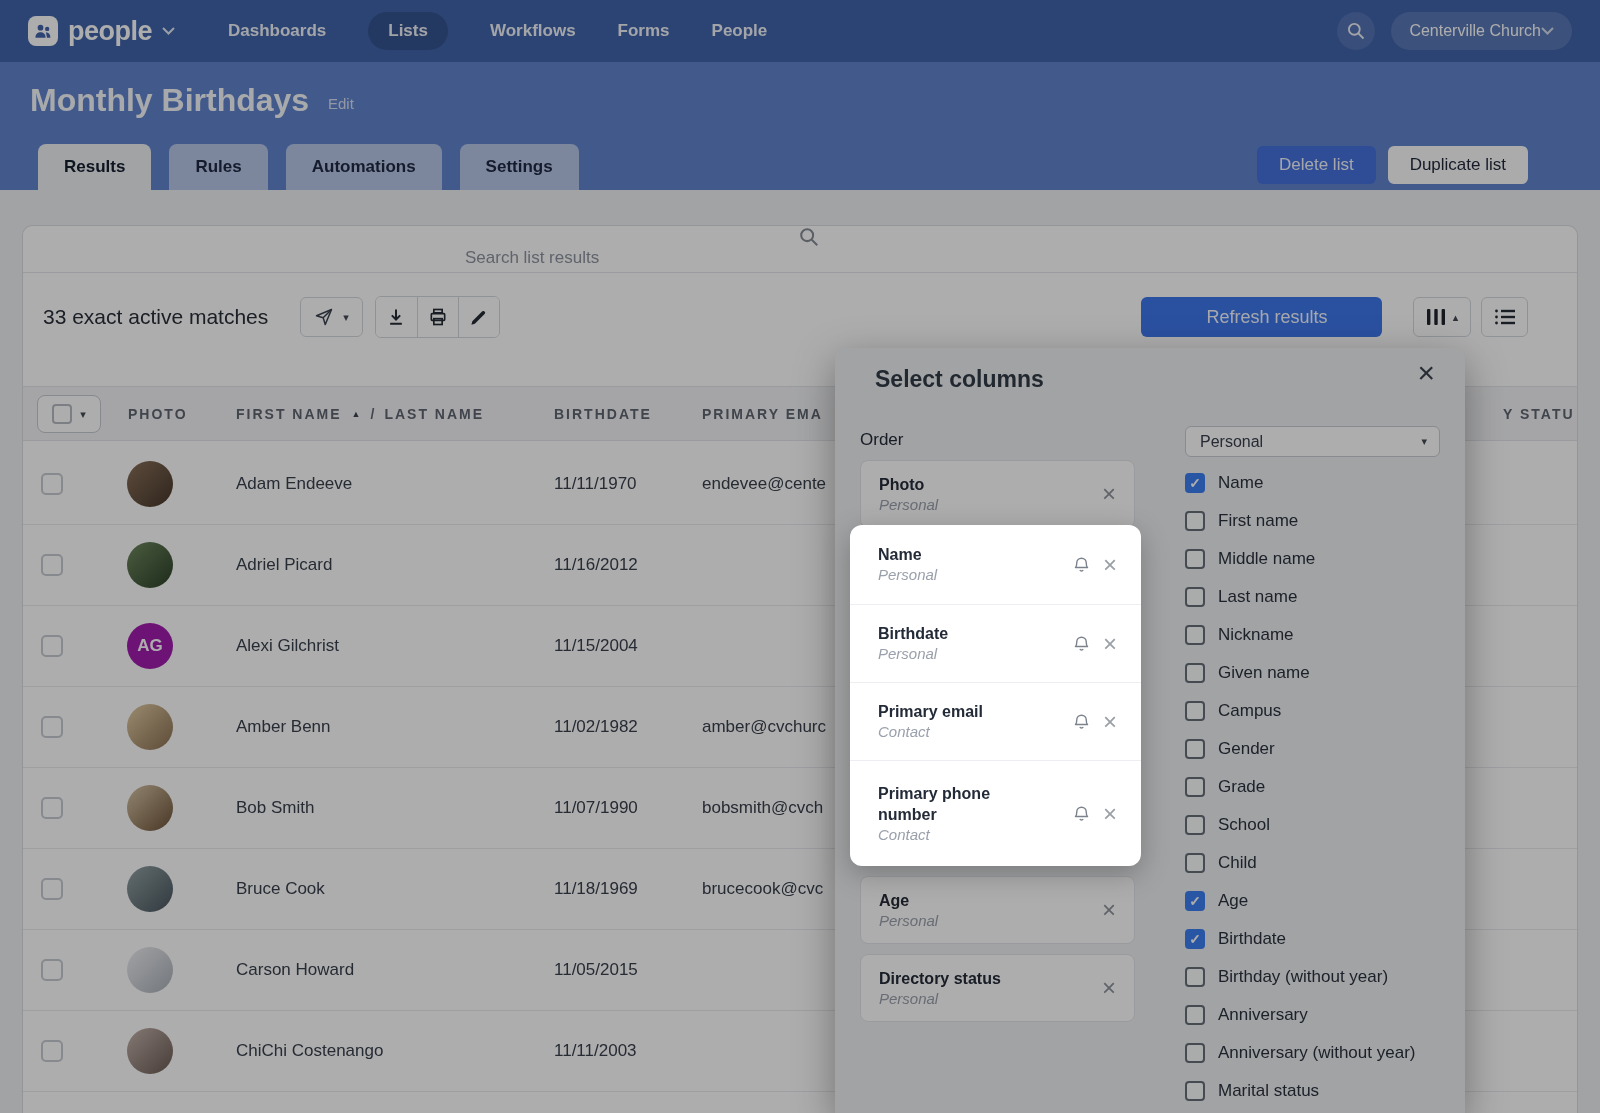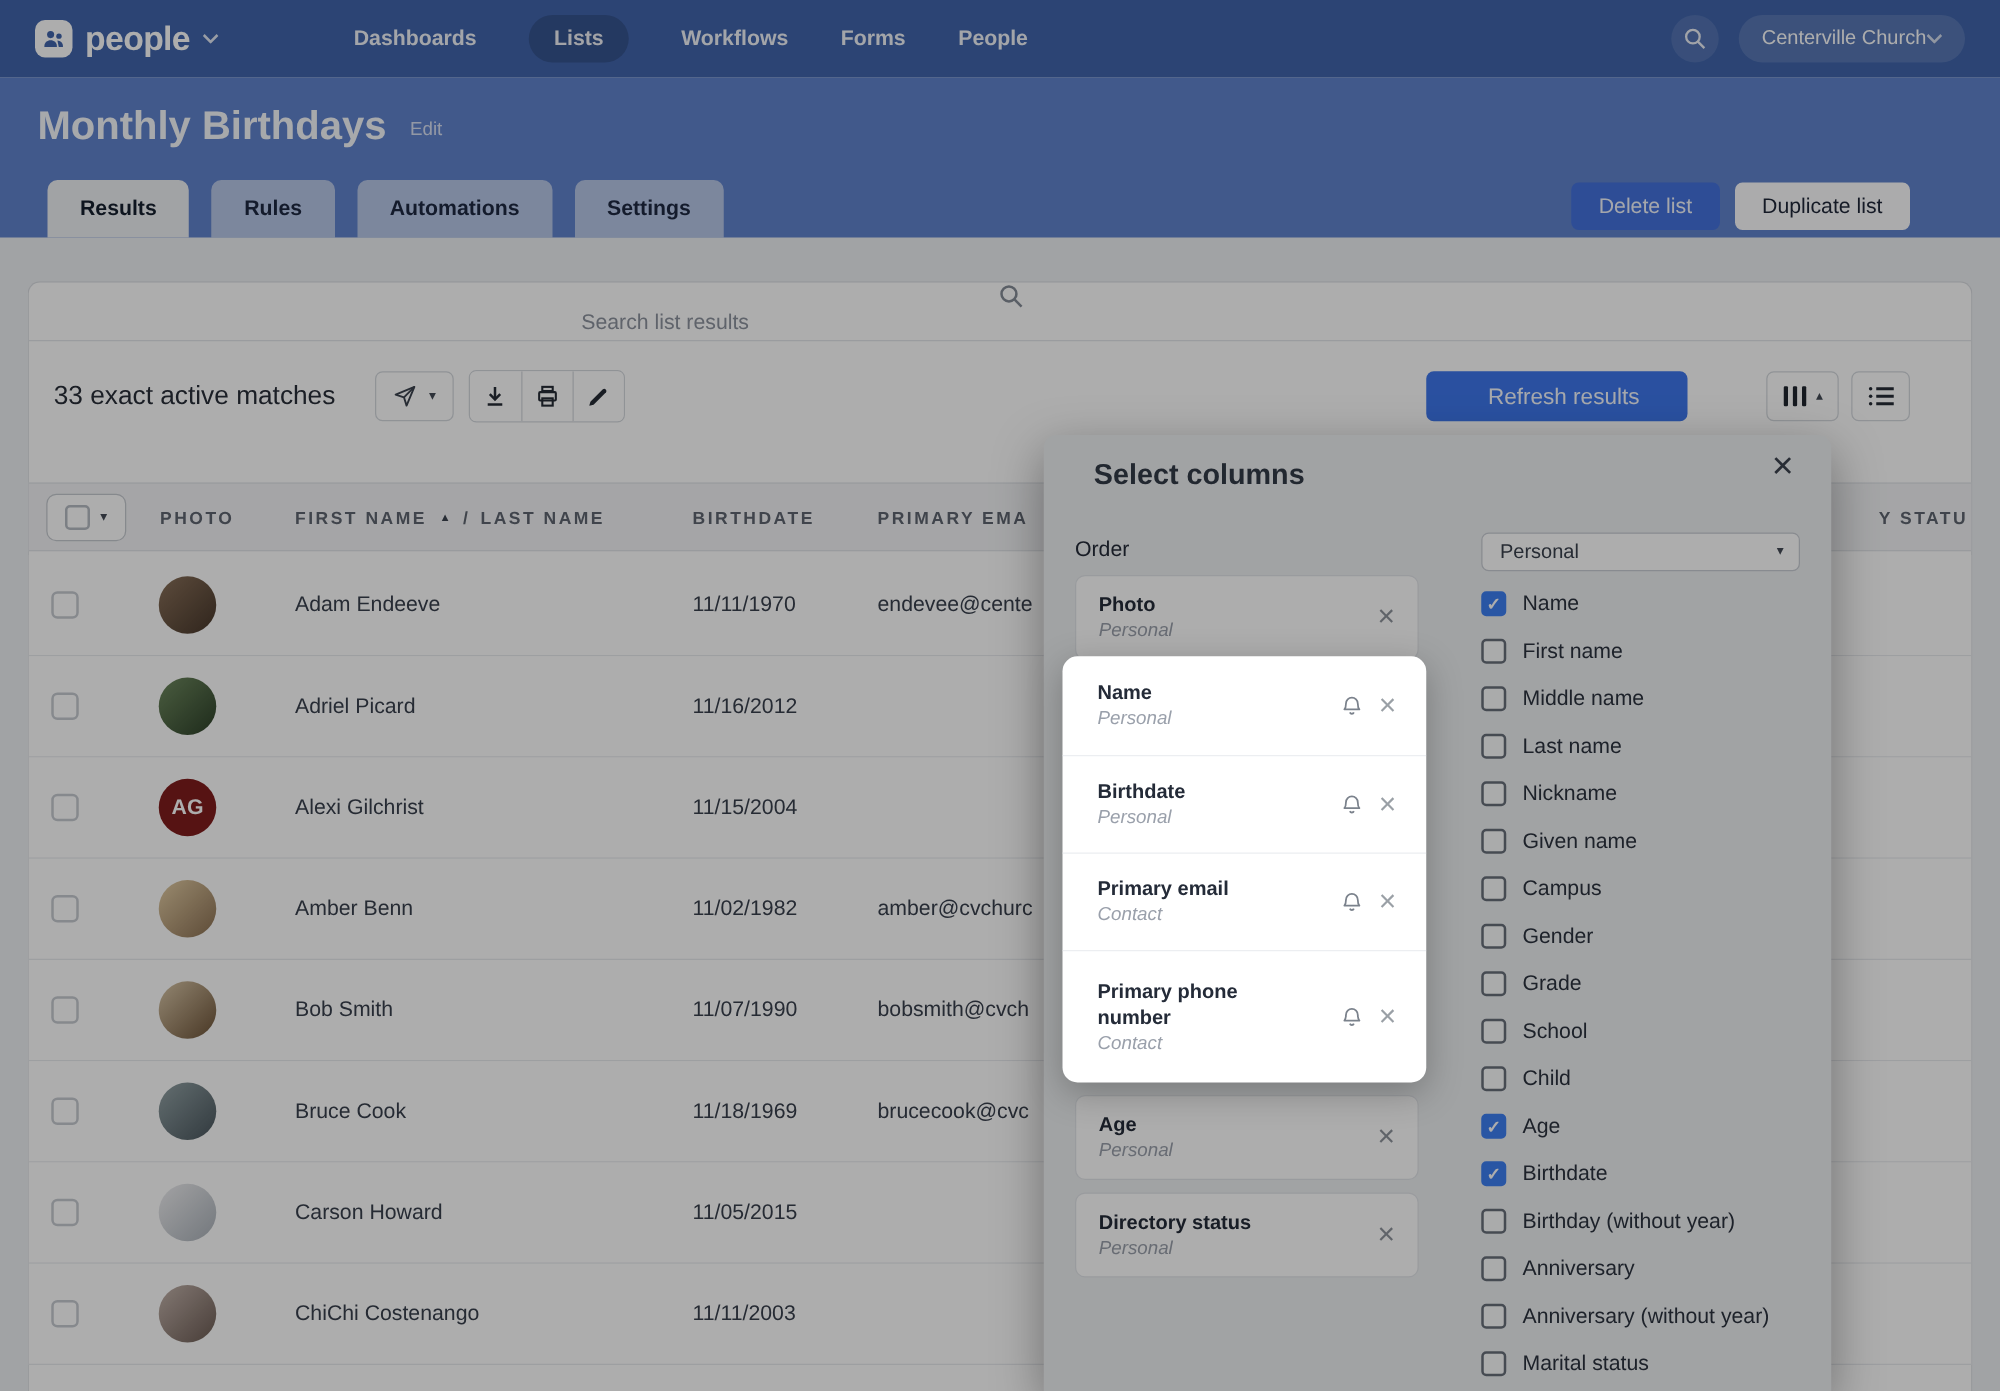--- a/index.html
+++ b/index.html
@@ -6,21 +6,21 @@
   html,body { width:1600px; height:1113px; overflow:hidden; }
   body { font-family:"Liberation Sans", sans-serif; background:#eef0f3; position:relative; }
 
   
   .topnav { position:absolute; top:0; left:0; right:0; height:62px; background:#4165ac;
             display:flex; align-items:center; z-index:1; }
   .logo { display:flex; align-items:center; gap:10px; margin-left:28px; }
   .logo-box { width:30px; height:30px; background:#fff; border-radius:8px; display:flex; align-items:center; justify-content:center; }
   .wordmark { color:#fff; font-size:27px; font-weight:bold; letter-spacing:-0.5px; }
   .chev { display:inline-flex; }
-  .nav-links { display:flex; gap:42px; margin-left:108px; align-items:flex-start; }
+  .nav-links { display:flex; gap:42px; margin-left:53px; align-items:flex-start; }
   .nav-link { color:rgba(255,255,255,0.92); font-size:17px; font-weight:600; padding:9px 0; }
   .nav-link.pill { background:rgba(0,0,0,0.17); padding:9px 20px; border-radius:20px; }
   .nav-right { margin-left:auto; margin-right:28px; display:flex; align-items:center; gap:16px; }
   .search-circle { width:38px; height:38px; border-radius:50%; background:rgba(255,255,255,0.10);
                    display:flex; align-items:center; justify-content:center; }
   .org-pill { height:38px; border-radius:19px; background:rgba(255,255,255,0.13); padding:0 18px;
               display:flex; align-items:center; gap:0; color:#fff; font-size:16px; }
 
   
   .list-header { position:absolute; top:62px; left:0; right:0; height:128px; background:#6083cd; z-index:1; }
@@ -43,21 +43,21 @@
                      font-family:"Liberation Sans", sans-serif; background:transparent; }
   .searchbar input::placeholder { color:#8d939e; }
   .toolbar { position:relative; height:88px; display:flex; align-items:center; padding-left:20px; }
   .matches { font-size:21px; color:#292e38; }
   .send-btn { margin-left:32px; height:40px; border:1px solid #d5d9de; border-radius:6px; background:#fff;
               display:flex; align-items:center; gap:9px; padding:0 13px; }
   .btn-group { margin-left:12px; display:flex; border:1px solid #d5d9de; border-radius:6px; overflow:hidden; }
   .icon-btn { width:41px; height:40px; background:#fff; display:flex; align-items:center; justify-content:center;
               border-left:1px solid #d5d9de; }
   .icon-btn:first-child { border-left:none; }
-  .refresh-btn { position:absolute; left:1118px; top:24px; width:209px; height:40px; background:#3e77ec;
+  .refresh-btn { position:absolute; left:1118px; top:24px; width:241px; height:40px; background:#3e77ec;
                  border-radius:6px; color:rgba(255,255,255,0.95); font-size:18px;
                  display:flex; align-items:center; justify-content:center;padding-left:11px; }
   .cols-btn { position:absolute; left:1390px; top:24px; width:58px; height:40px; border:1px solid #d5d9de;
               border-radius:6px; background:#fff; display:flex; align-items:center; justify-content:center; gap:7px; }
   .listview-btn { position:absolute; left:1458px; top:24px; width:47px; height:40px; border:1px solid #d5d9de;
               border-radius:6px; background:#fff; display:flex; align-items:center; justify-content:center; }
   .caret { font-size:11px; color:#444b56; line-height:1; }
 
   
   .thead { position:absolute; top:160px; left:0; right:0; height:55px; background:#f3f4f6;
@@ -69,21 +69,21 @@
   .cb-sm { width:20px; height:20px; border:2px solid #b6bbc3; border-radius:4px; background:#fff; }
   .sort-arrow { font-size:9px; color:#3c434e; margin:0 8px 0 10px; }
   .rows { position:absolute; top:218px; left:0; right:0; }
   .trow { position:relative; height:81px; border-bottom:1px solid #e8eaee; background:#fff; }
   .row-cb { position:absolute; left:18px; top:29px; width:22px; height:22px; border:2px solid #c6cad0;
             border-radius:5px; background:#fff; }
   .avatar { position:absolute; left:104px; top:17px; width:46px; height:46px; border-radius:50%;
             display:flex; align-items:center; justify-content:center; color:#fff; font-size:17px; font-weight:600; }
   .av-0 { background:linear-gradient(135deg,#8a715a,#46362a); }
   .av-1 { background:linear-gradient(135deg,#6f8a5f,#2c3f28); }
-  .av-2 { background:#7f1d1d; }
+  .av-2 { background:#a21caf; }
   .av-3 { background:linear-gradient(135deg,#e3cda4,#8a6f52); }
   .av-4 { background:linear-gradient(135deg,#d9c7a8,#6b5136); }
   .av-5 { background:linear-gradient(135deg,#93a3a6,#49555c); }
   .av-6 { background:linear-gradient(135deg,#f0f0f2,#a9b0b8); }
   .av-7 { background:linear-gradient(135deg,#c3b3ab,#6a5a52); }
   .cell { position:absolute; top:0; height:100%; display:flex; align-items:center; font-size:17px; color:#39404d; white-space:nowrap; }
   .c-name { left:213px; } .c-date { left:531px; } .c-email { left:679px; }
 
   
   .modal { position:absolute; left:835px; top:348px; width:630px; height:765px; background:#eef0f2;

